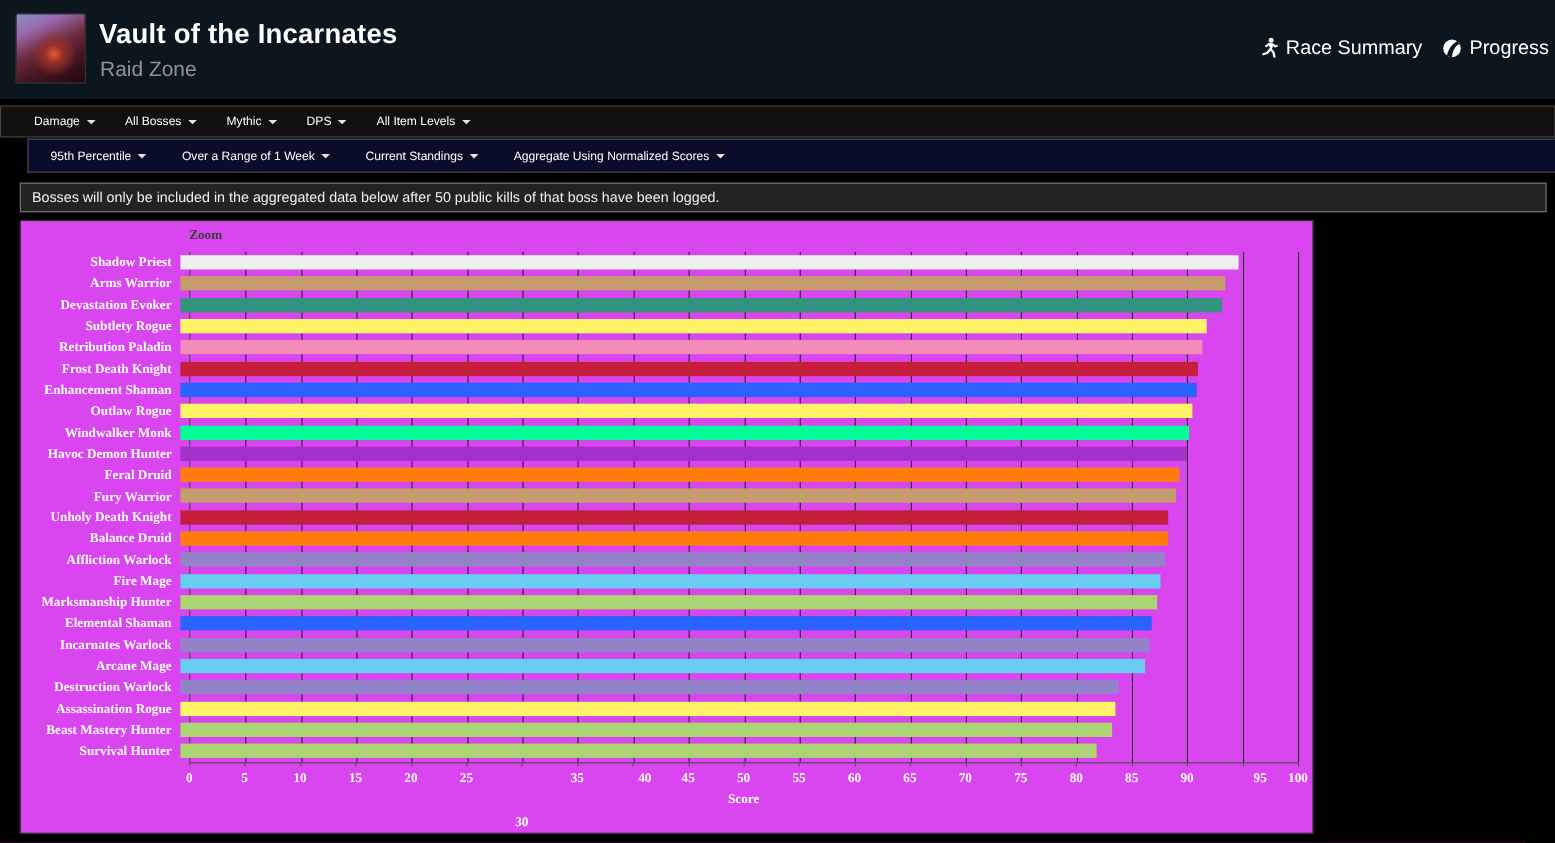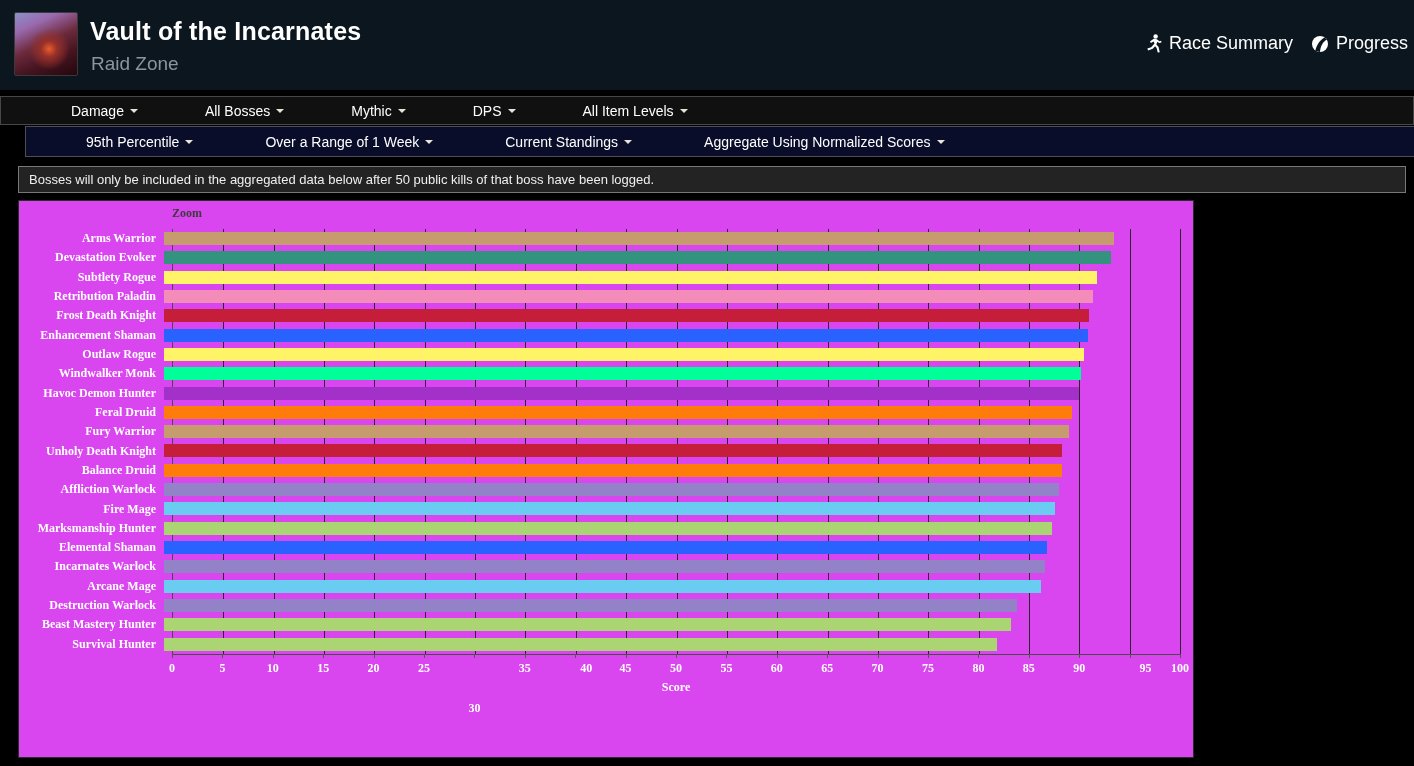--- a/index.html
+++ b/index.html
@@ -18,21 +18,21 @@
   .header-links { position:absolute; right:6px; top:33px; display:flex; gap:18px; align-items:center; }
   .header-link { display:flex; align-items:center; gap:7px; color:#ffffff; font-size:18px; cursor:pointer; }
   .header-link svg { display:block; }
 
   
   .filter-bar { position:absolute; top:96px; left:0; width:1414px; height:29px; background:#101010;
                 border:1px solid #474747; display:flex; align-items:center; padding-left:30px; gap:27px; }
   .settings-bar { position:absolute; top:126px; left:25px; width:1389px; height:31px; background:#0a0d29;
                   border-top:1px solid #4e4e58; border-bottom:1px solid #4e4e58; border-left:1px solid #4e4e58;
                   display:flex; align-items:center; padding-left:20px; gap:32px; }
-  .nav-item { color:#fff; font-size:14px; white-space:nowrap; cursor:pointer; display:flex; align-items:center;margin-left:40px; }
+  .nav-item { color:#fff; font-size:11px; white-space:nowrap; cursor:pointer; display:flex; align-items:center; }
   .caret { display:inline-block; width:0; height:0; border-left:4px solid transparent;
            border-right:4px solid transparent; border-top:4px solid #e8e4d8; margin-left:6px; }
 
   
   .notice { position:absolute; top:166px; left:18px; width:1388px; height:27px; background:#232323;
             border:1px solid #787878; color:#efefef; font-size:13px; display:flex; align-items:center; padding-left:10px; }
 
   
   .chart-panel { position:absolute; top:200px; left:18px; width:1176px; height:558px; background:#d946ef;
                  border:1px solid #2b2b2b; font-family:Liberation Serif, serif; }
@@ -146,20 +146,26 @@
           <div class="gridline" style="left: 60%;"></div>
           <div class="gridline" style="left: 65%;"></div>
           <div class="gridline" style="left: 70%;"></div>
           <div class="gridline" style="left: 75%;"></div>
           <div class="gridline" style="left: 80%;"></div>
           <div class="gridline" style="left: 85%;"></div>
           <div class="gridline" style="left: 90%;"></div>
           <div class="gridline" style="left: 95%;"></div>
           <div class="gridline" style="left: 100%;"></div>
         </div>
+    <div class="chart-row">
+          <div class="row-label">Shadow Priest</div>
+          <div class="bar-track">
+            <div class="bar" style="width: 94.7%; background: rgb(239, 239, 239);"></div>
+          </div>
+        </div>
         <div class="chart-row">
           <div class="row-label">Arms Warrior</div>
           <div class="bar-track">
             <div class="bar" style="width: 93.5%; background: rgb(198, 155, 109);"></div>
           </div>
         </div>
         <div class="chart-row">
           <div class="row-label">Devastation Evoker</div>
           <div class="bar-track">
             <div class="bar" style="width: 93.2%; background: rgb(51, 147, 127);"></div>
@@ -264,20 +270,26 @@
         <div class="chart-row">
           <div class="row-label">Arcane Mage</div>
           <div class="bar-track">
             <div class="bar" style="width: 86.3%; background: rgb(105, 204, 240);"></div>
           </div>
         </div>
         <div class="chart-row">
           <div class="row-label">Destruction Warlock</div>
           <div class="bar-track">
             <div class="bar" style="width: 84%; background: rgb(148, 130, 201);"></div>
+          </div>
+        </div>
+        <div class="chart-row">
+          <div class="row-label">Assassination Rogue</div>
+          <div class="bar-track">
+            <div class="bar" style="width: 83.7%; background: rgb(255, 244, 104);"></div>
           </div>
         </div>
         <div class="chart-row">
           <div class="row-label">Beast Mastery Hunter</div>
           <div class="bar-track">
             <div class="bar" style="width: 83.4%; background: rgb(171, 212, 115);"></div>
           </div>
         </div>
         <div class="chart-row">
           <div class="row-label">Survival Hunter</div>

